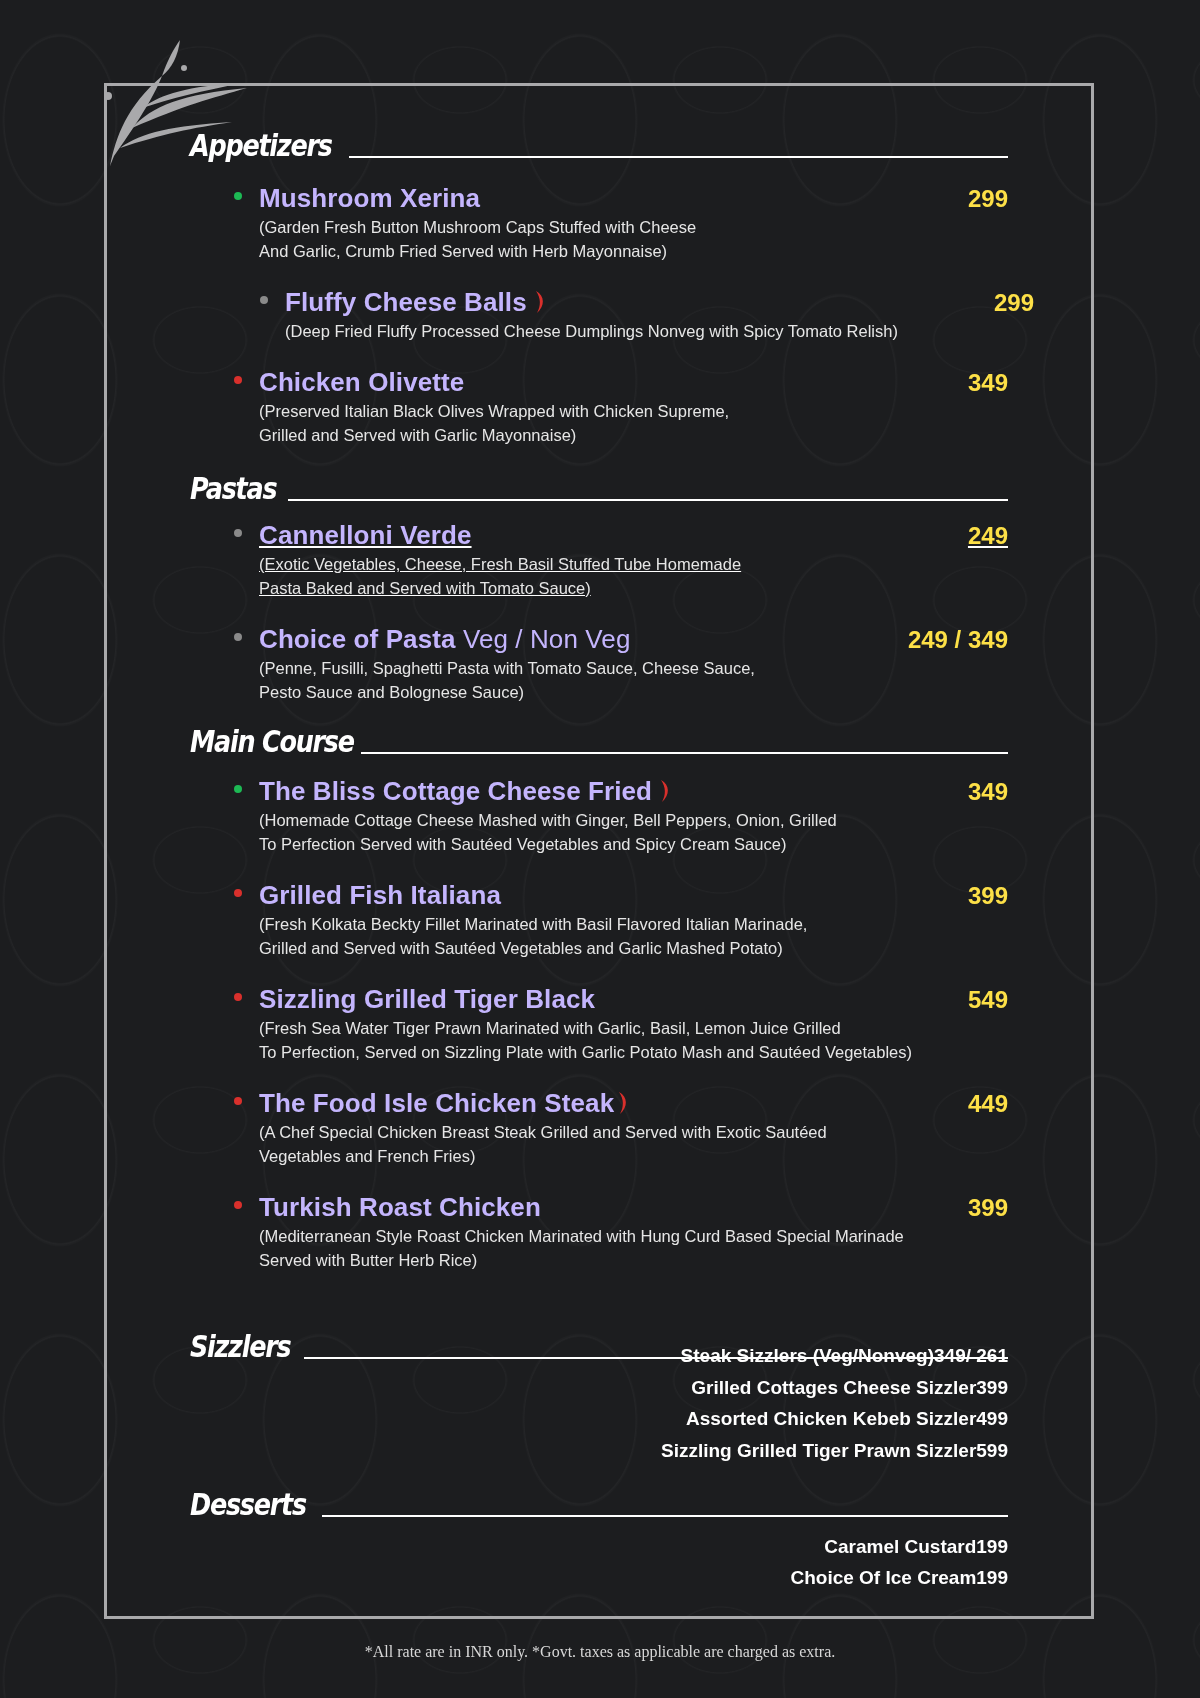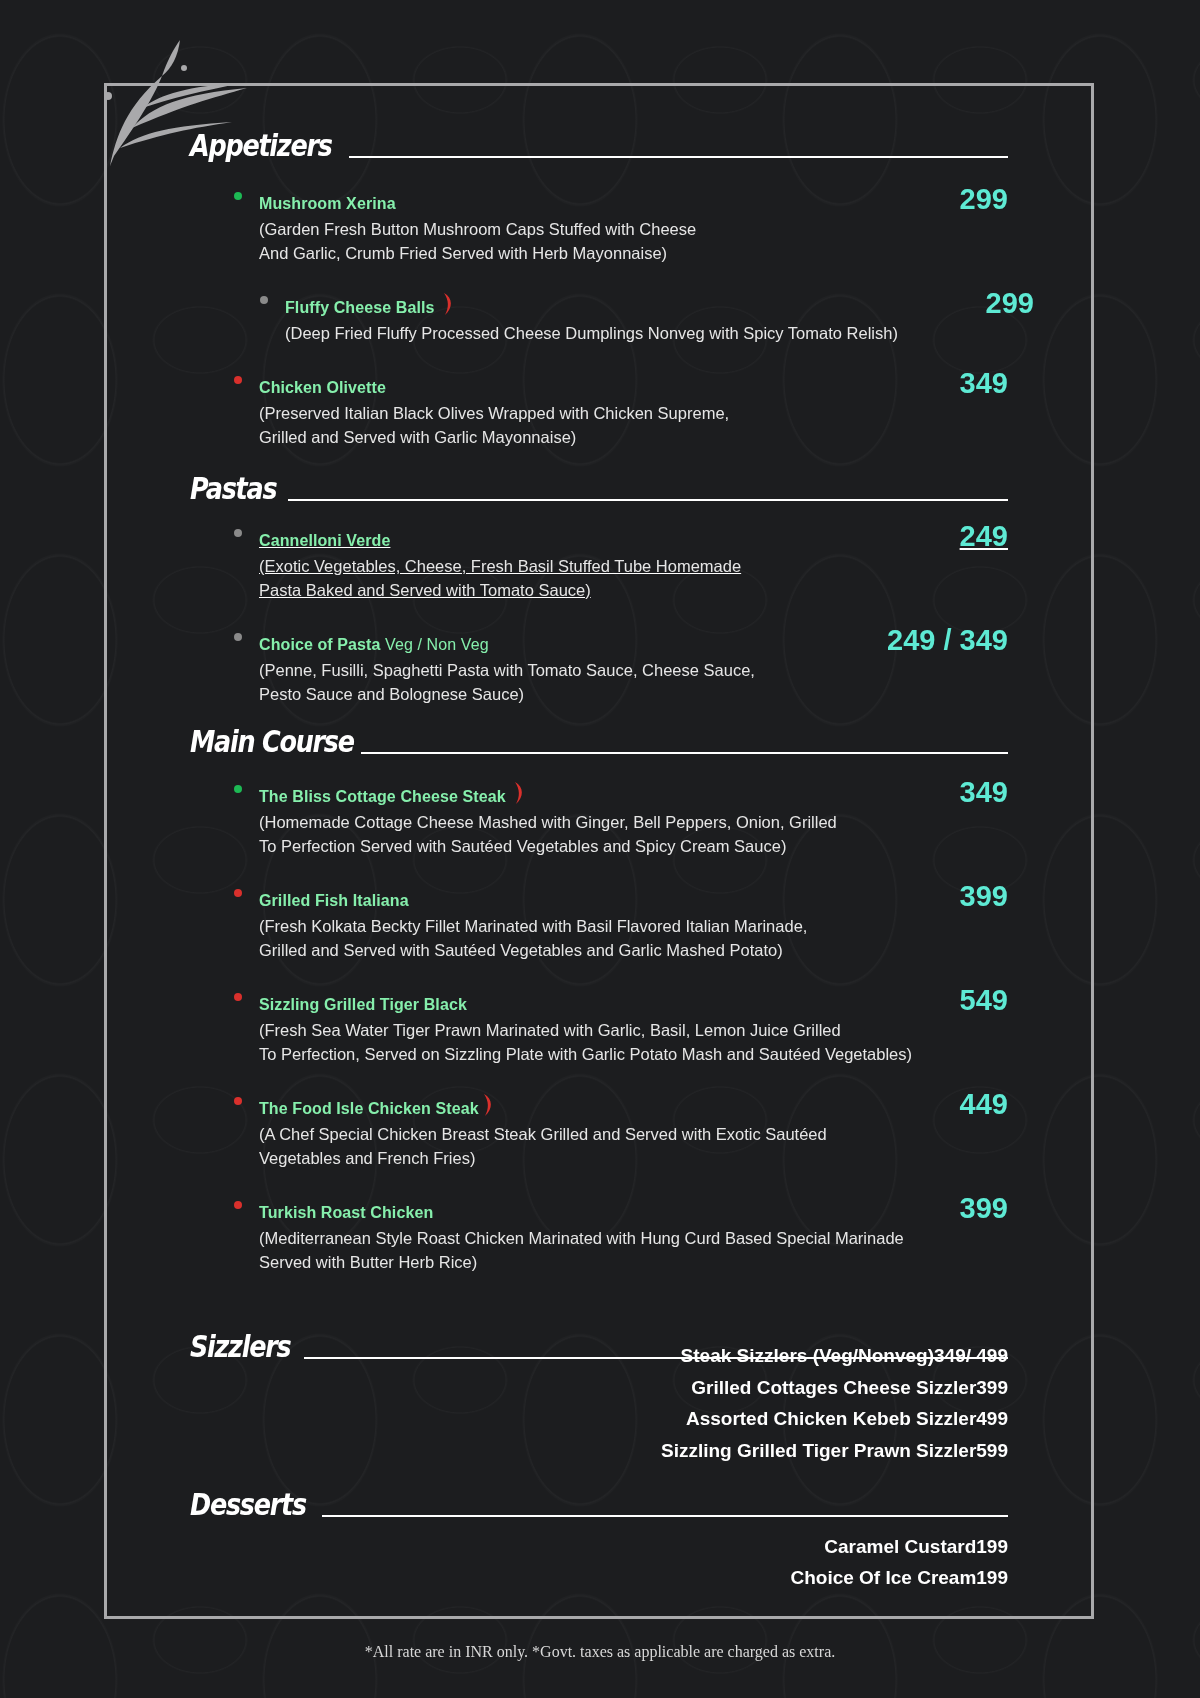--- a/index.html
+++ b/index.html
@@ -43,26 +43,26 @@
     flex: 1; height: 2px; background: #ffffff; margin-bottom: 3px;
   }
   .item {
     position: absolute; left: 259px; width: 749px;
   }
   .item-row {
     display: flex; justify-content: space-between; align-items: baseline;
   }
   .item-name {
     font-family: "Liberation Sans", sans-serif;
-    font-weight: bold; font-size: 16px; color: #86efac;
+    font-weight: bold; font-size: 26px; color: #c4b5fd;
     letter-spacing: 0.1px;
   }
   .item-name .variant { font-weight: normal; }
   .item-price {
-    font-weight: bold; font-size: 29px; color: #5eead4;
+    font-weight: bold; font-size: 24px; color: #fde047;
   }
   .item-desc {
     font-size: 16.5px; color: #e6e6e6; line-height: 24px; margin-top: 1px;
     white-space: pre-line;
   }
   .dot {
     position: absolute; left: -25px; top: 9px;
     width: 8px; height: 8px; border-radius: 50%;
   }
   .chili {
@@ -157,21 +157,21 @@
 </div>
 
 <div class="section-heading" style="top:727px;">
   <span class="section-title">Main Course</span>
   <span class="section-rule" style="margin-left:-22px;"></span>
 </div>
 
 <div class="item" style="top:776px;">
   <span class="dot" style="background:#1db954;"></span>
   <div class="item-row">
-    <span class="item-name"><span>The Bliss Cottage Cheese Steak</span><svg class="chili" width="14" height="24" viewBox="0 0 14 24">
+    <span class="item-name"><span>The Bliss Cottage Cheese Fried</span><svg class="chili" width="14" height="24" viewBox="0 0 14 24">
           <path d="M3 1 C 12 6, 12 16, 4 23 C 8 16, 8 8, 3 1 Z" fill="#d9302c"></path>
         </svg></span>
     <span class="item-price">349</span>
   </div>
   <div class="item-desc">(Homemade Cottage Cheese Mashed with Ginger, Bell Peppers, Onion, Grilled
 To Perfection Served with Sautéed Vegetables and Spicy Cream Sauce)</div>
 </div>
 
 <div class="item" style="top:880px;">
   <span class="dot" style="background:#d9302c;"></span>
@@ -215,21 +215,21 @@
 Served with Butter Herb Rice)</div>
 </div>
 
 <div class="section-heading" style="top:1299px;margin-top:33px;">
   <span class="section-title">Sizzlers</span>
   <span class="section-rule" style="margin-left:-4px;"></span>
 </div>
 
 <div class="plain-item" style="top:1345px;">
   <span>Steak Sizzlers (Veg/Nonveg)</span>
-  <span>349/ 499</span>
+  <span>349/ 261</span>
 </div>
 <div class="plain-item" style="top:1377px;">
   <span>Grilled Cottages Cheese Sizzler</span>
   <span>399</span>
 </div>
 <div class="plain-item" style="top:1408px;">
   <span>Assorted Chicken Kebeb Sizzler</span>
   <span>499</span>
 </div>
 <div class="plain-item" style="top:1440px;">

